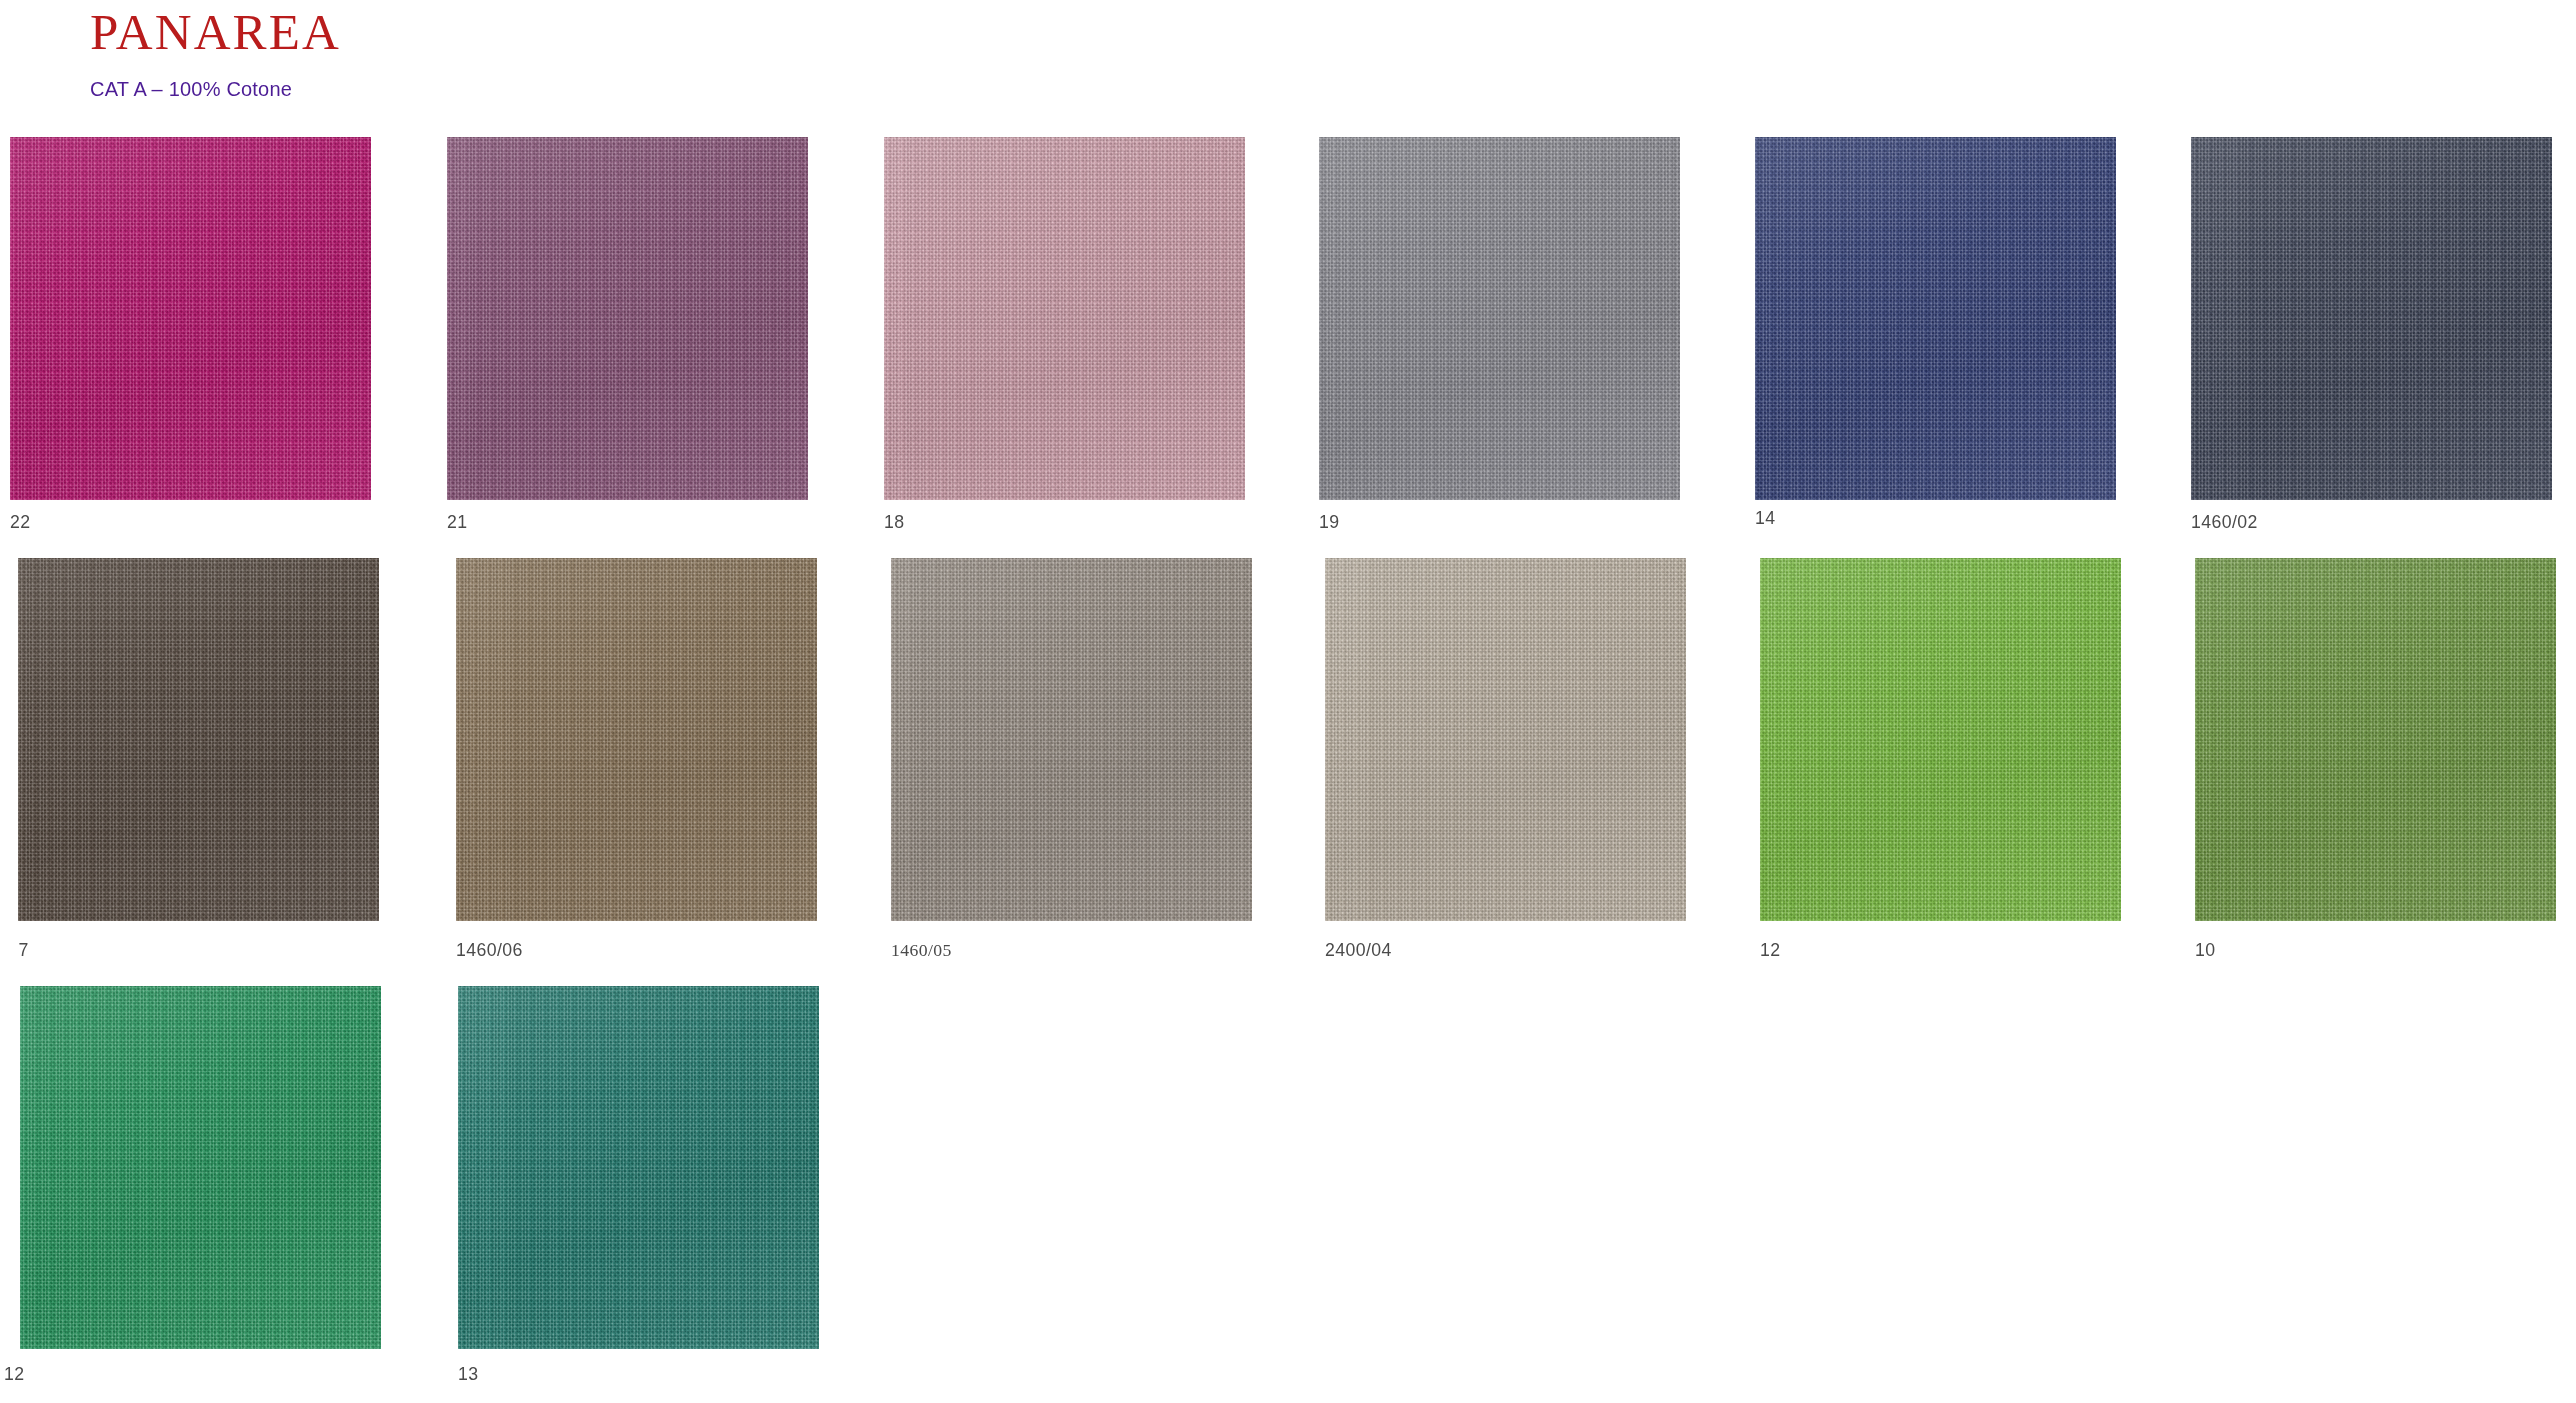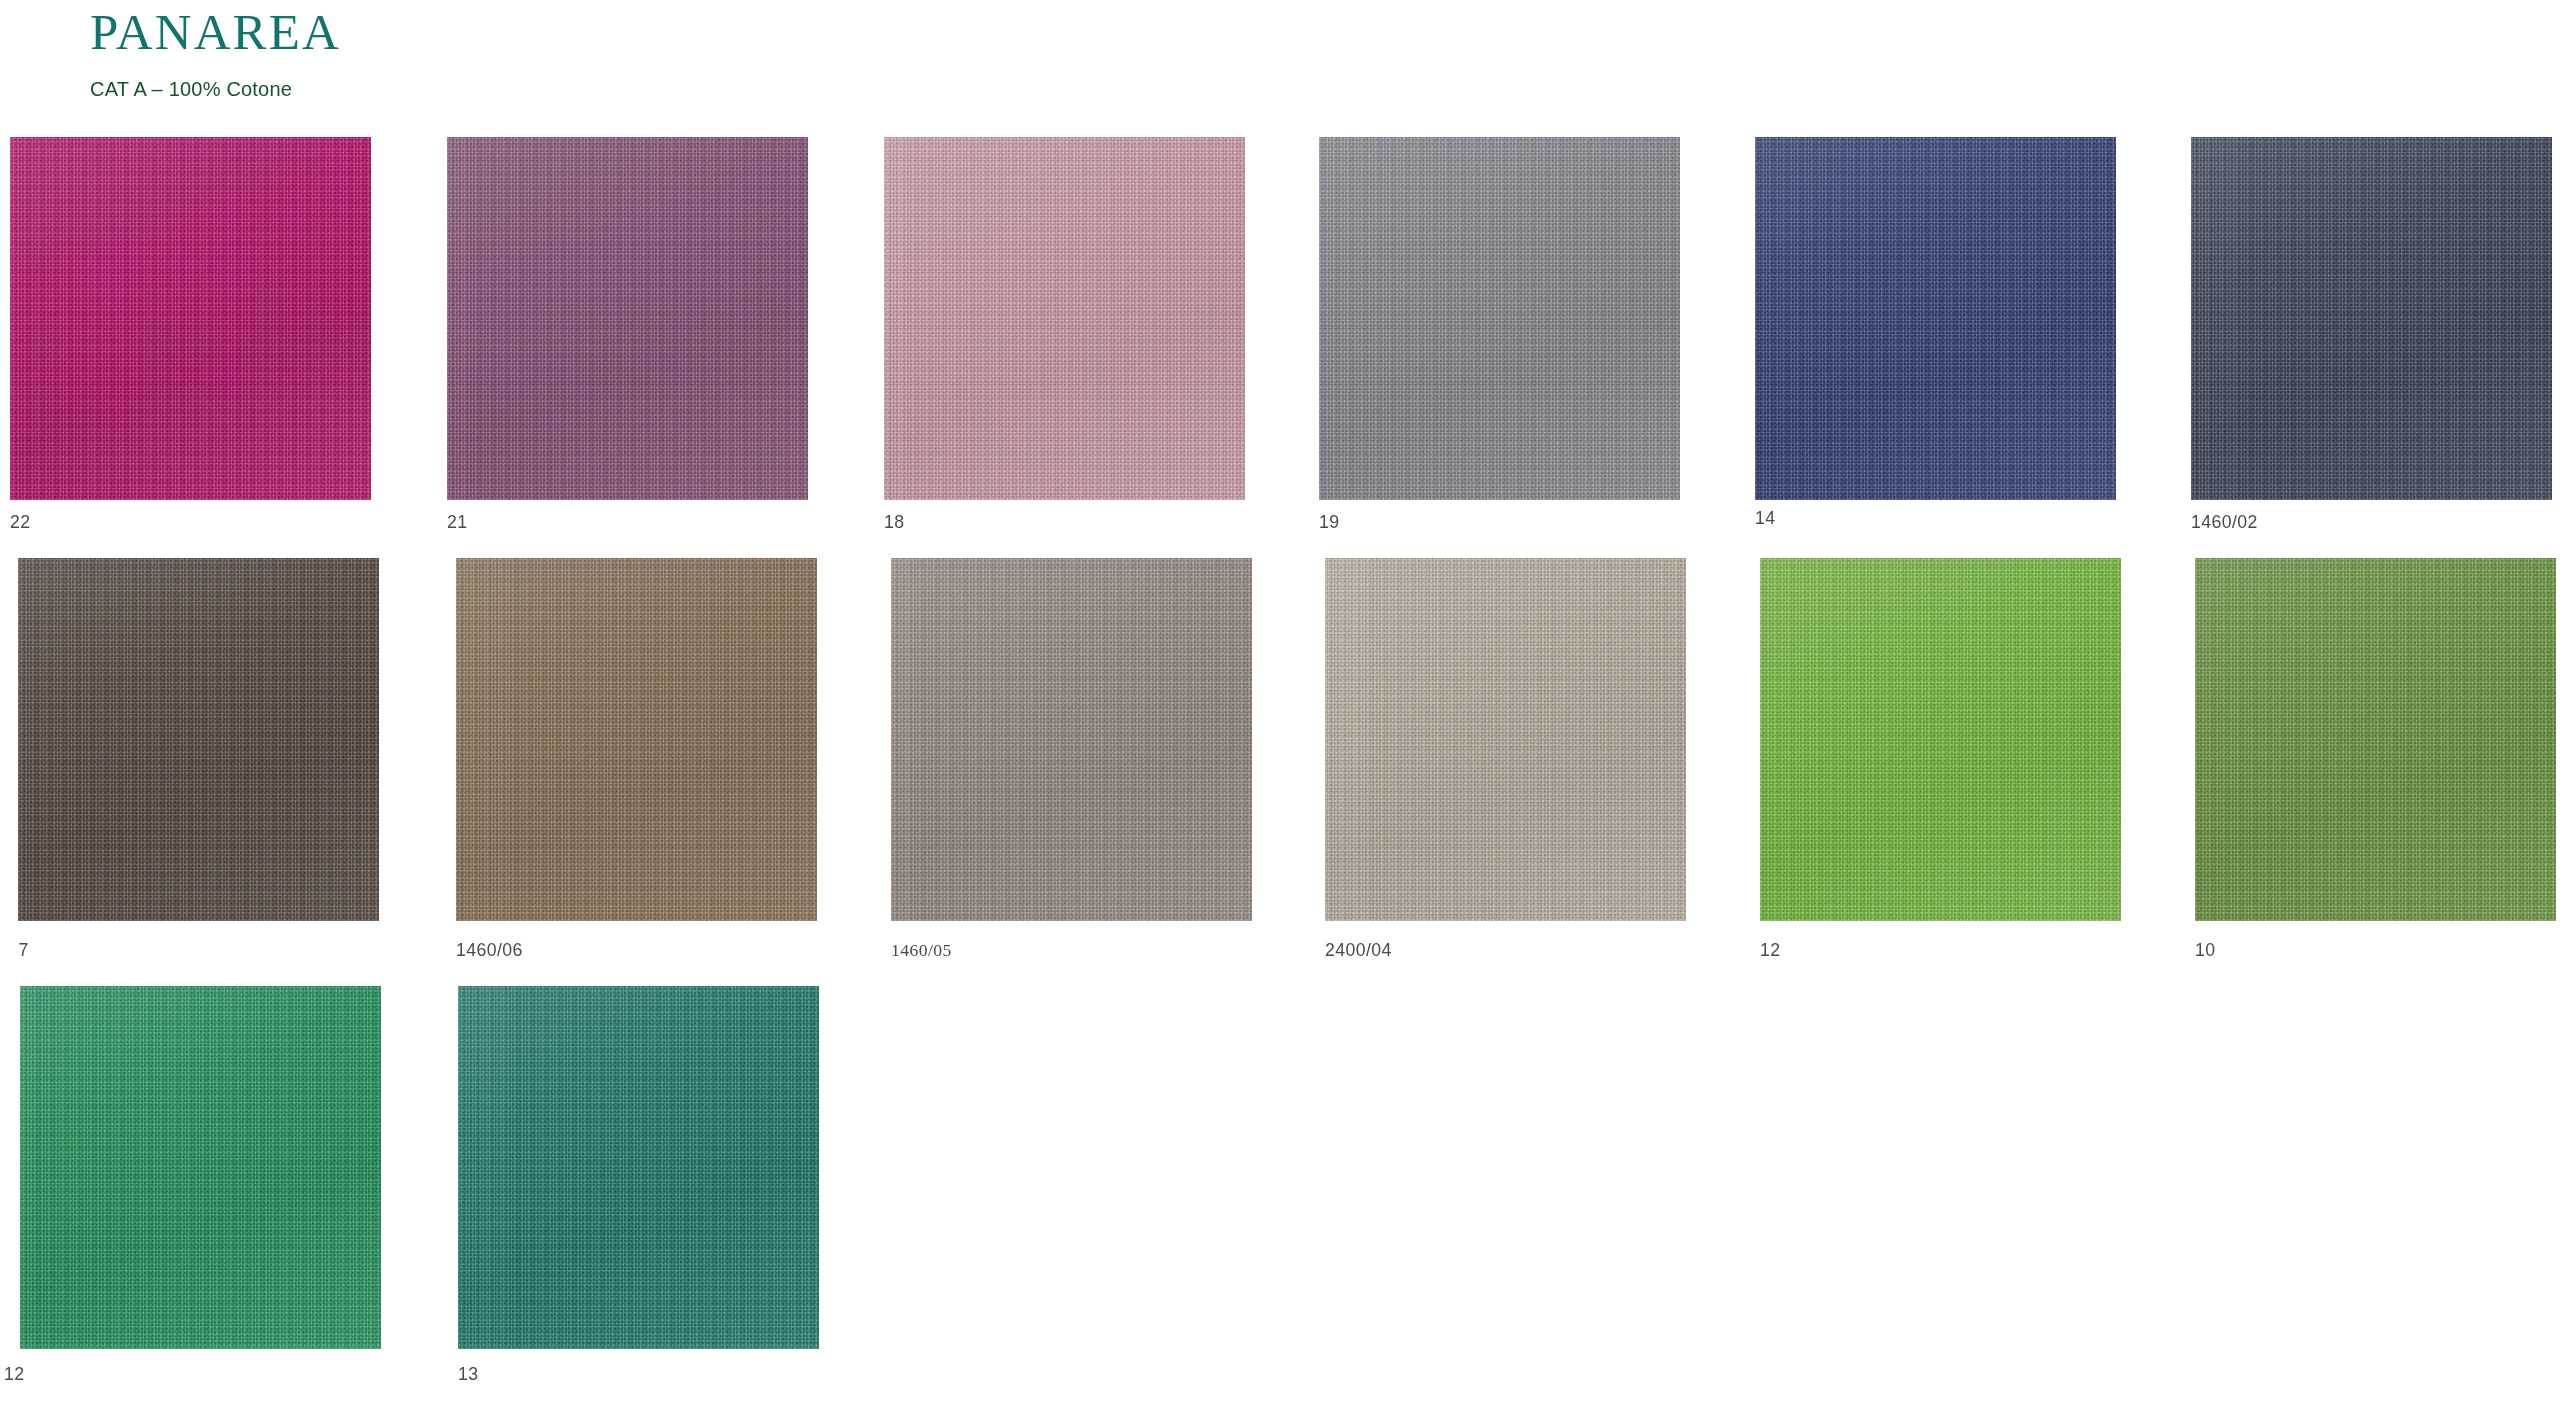--- a/index.html
+++ b/index.html
@@ -28,29 +28,29 @@
   .header {
     position: absolute;
     left: 90px;
     top: 7px;
   }
   .page-title {
     font-family: "Liberation Serif", "DejaVu Serif", serif;
     font-size: 51px;
     line-height: 1.0;
     letter-spacing: 2.1px;
-    color: #0f766e;
+    color: #b91c1c;
     font-weight: 400;
     margin: 0;
     white-space: nowrap;
   }
   .page-subtitle {
     font-family: "Liberation Sans", sans-serif;
     font-size: 20px;
-    color: #14532d;
+    color: #4c1d95;
     margin: 0;
     padding-top: 20px;
     letter-spacing: 0.2px;
     white-space: nowrap;
   }
 
   
   .swatch-grid {
     position: absolute;
     left: 0;

